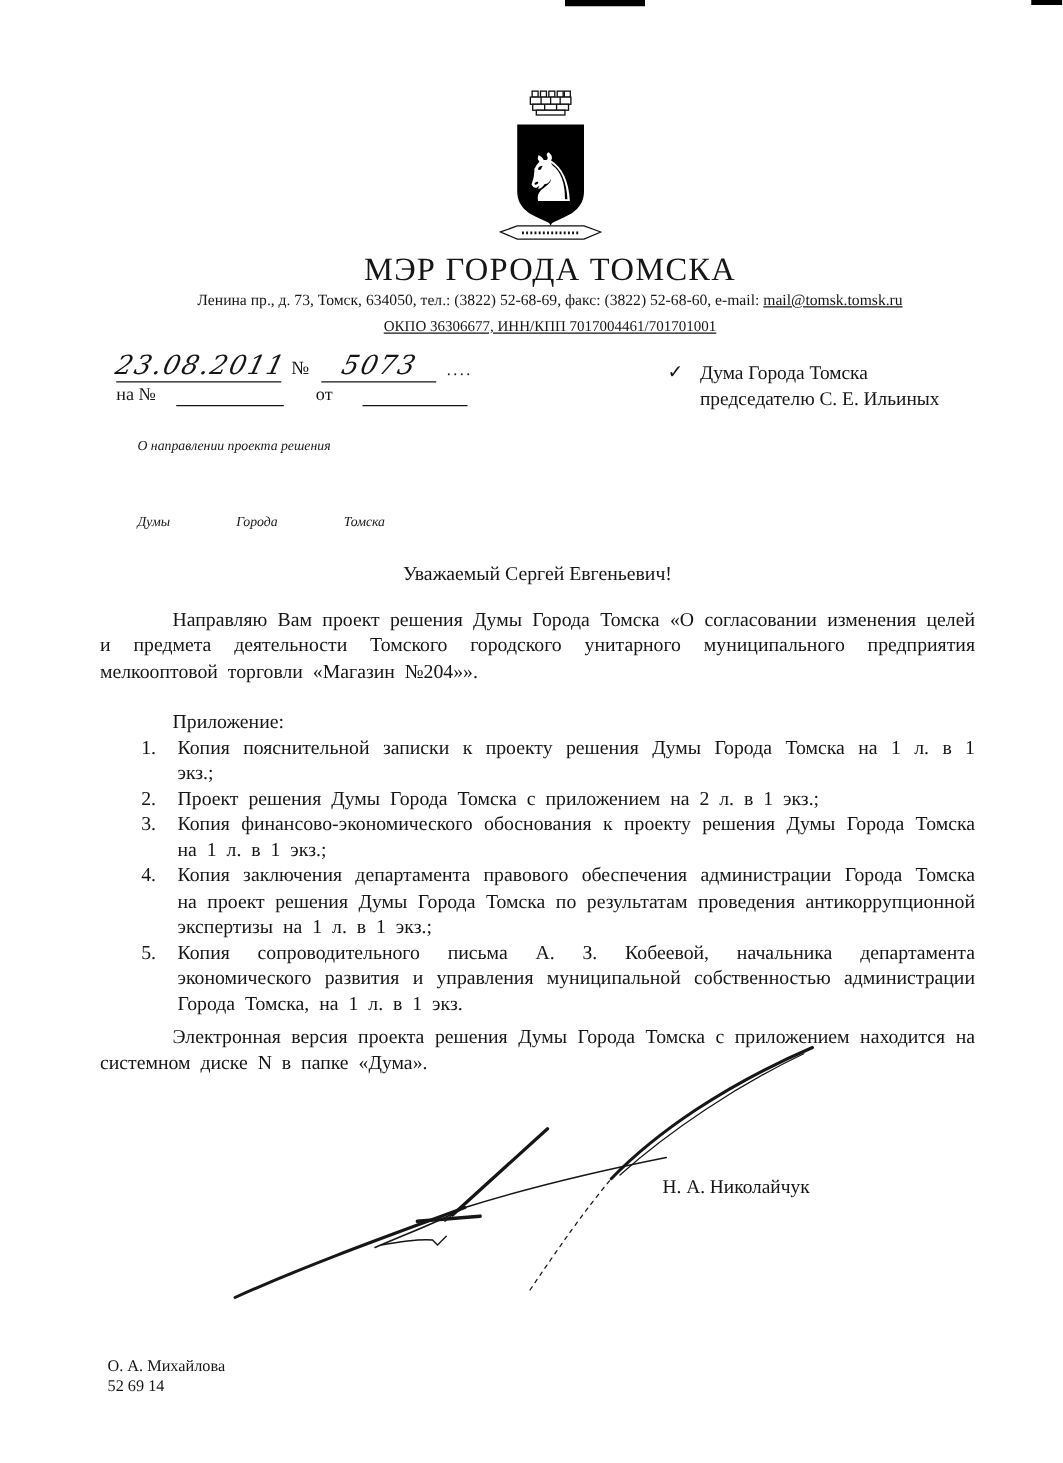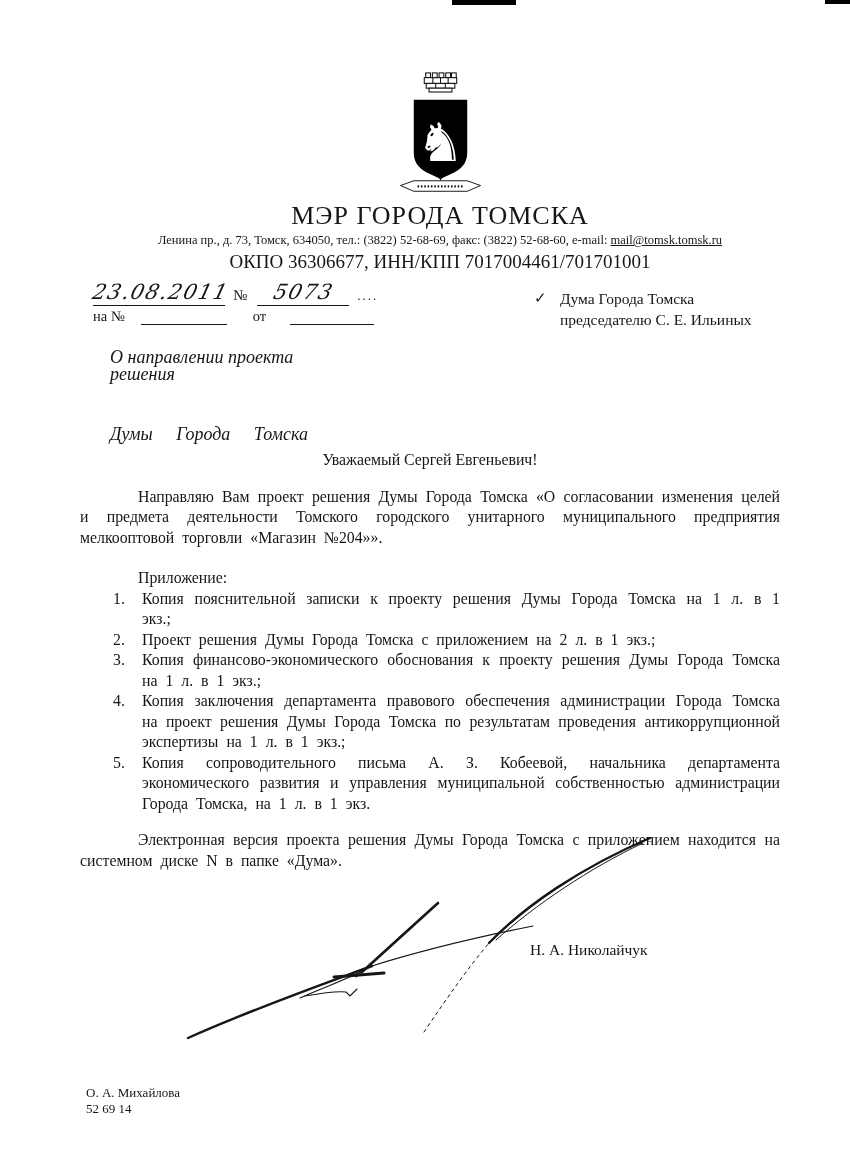--- a/index.html
+++ b/index.html
@@ -12,21 +12,21 @@
   .scan-bar{position:absolute;background:#000;}
   .scan-bar.one{left:452px;top:0;width:64px;height:5px;}
   .scan-bar.two{left:825px;top:0;width:25px;height:4px;}
 
   
   .letterhead{position:absolute;top:71px;left:30px;width:820px;text-align:center;}
   .emblem{display:block;margin:0 auto;}
   .org-name{font-size:26px;line-height:28px;letter-spacing:1px;margin-top:5px;white-space:nowrap;}
   .address-line{font-size:12.5px;line-height:15px;margin-top:3px;white-space:nowrap;}
   .address-line .email{text-decoration:underline;}
-  .reg-line{font-size:19px;line-height:15px;margin-top:6px;white-space:nowrap;}
+  .reg-line{font-size:12px;line-height:15px;margin-top:6px;white-space:nowrap;text-decoration:underline;}
 
   
   .ref-block{position:absolute;top:276px;left:93px;font-size:14.5px;}
   .ref-row1{display:flex;align-items:flex-end;height:30px;}
   .hand{
     font-family:"DejaVu Serif",serif;font-style:italic;font-size:21px;
     letter-spacing:1.5px;display:inline-block;transform:skewX(-14deg);
     line-height:24px;
   }
   .u-seg{display:inline-block;border-bottom:1.5px solid #161616;text-align:center;padding-bottom:1px;}
@@ -40,31 +40,31 @@
   .blank-b{width:84px;}
   .ot-label{margin:0 8px 0 10px;}
 
   
   .recipient{position:absolute;top:288px;left:534px;font-size:15.5px;line-height:21px;}
   .recipient .row{display:flex;}
   .checkmark{width:26px;font-size:15px;}
   .recipient .indent{padding-left:26px;}
 
   
-  .subject{position:absolute;top:349px;left:110px;width:198px;font-style:italic;font-size:18px;line-height:16.5px;}
+  .subject{position:absolute;top:349px;left:110px;width:198px;font-style:italic;font-size:11px;line-height:16.5px;}
   .subject .spread{display:flex;justify-content:space-between;margin-top:44px;}
 
   
   .letter-body{position:absolute;top:450px;left:80px;width:700px;font-size:15.8px;line-height:20.5px;}
   .salutation{text-align:center;margin-bottom:16px;}
   .para{margin:0;text-align:justify;text-indent:58px;word-spacing:4px;}
   .attach-label{margin-top:20px;text-indent:58px;}
   .att-item{position:relative;padding-left:62px;text-align:justify;word-spacing:4px;}
   .att-num{position:absolute;left:33px;top:0;}
-  .para.last{margin-top:16px;}
+  .para.last{margin-top:6px;}
 
   
   .sig-name{position:absolute;top:941px;left:530px;font-size:15.5px;white-space:nowrap;}
   .sig-strokes{position:absolute;top:0;left:0;pointer-events:none;}
 
   
   .footer{position:absolute;top:1085px;left:86px;font-size:13px;line-height:16px;}
 </style>
 </head>
 <body>

